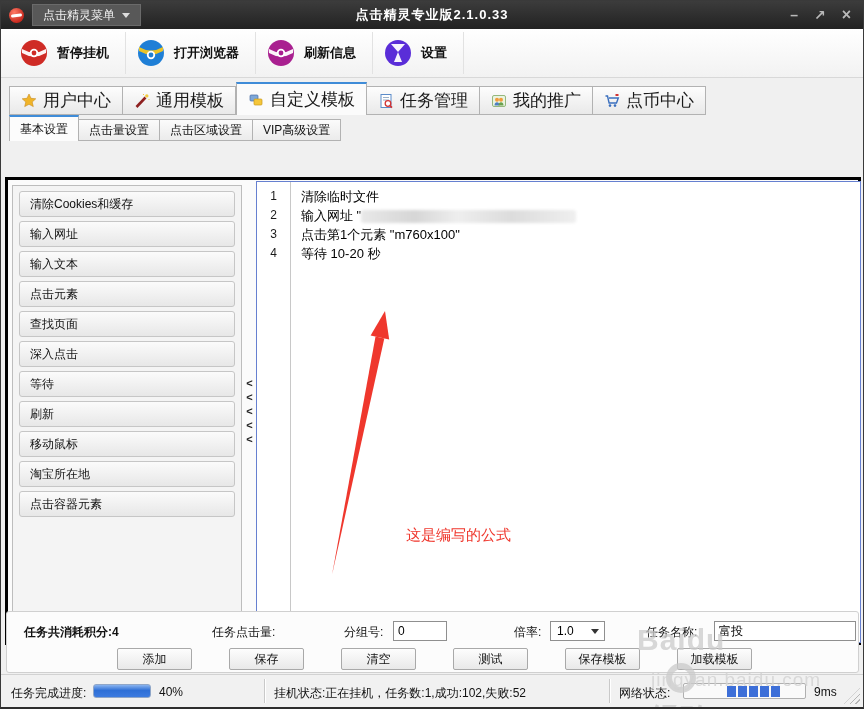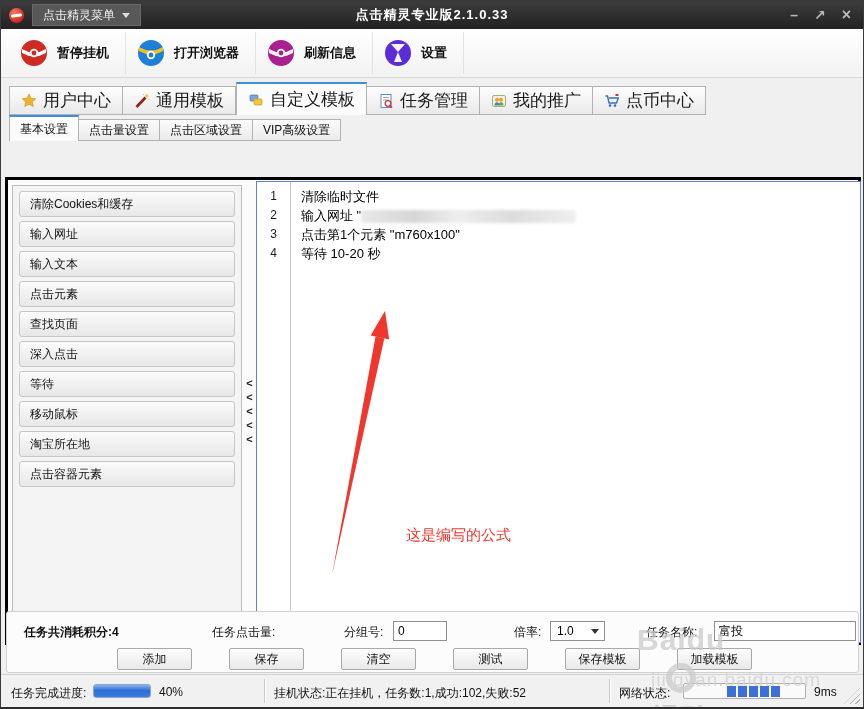--- a/index.html
+++ b/index.html
@@ -234,20 +234,21 @@
   <div class="content">
 
     <div class="sidebar">
       <button class="side-btn">清除Cookies和缓存</button>
       <button class="side-btn">输入网址</button>
       <button class="side-btn">输入文本</button>
       <button class="side-btn">点击元素</button>
       <button class="side-btn">查找页面</button>
       <button class="side-btn">深入点击</button>
       <button class="side-btn">等待</button>
+      <button class="side-btn">刷新</button>
       <button class="side-btn">移动鼠标</button>
       <button class="side-btn">淘宝所在地</button>
       <button class="side-btn">点击容器元素</button>
     </div>
 
     <div class="splitter">
       <span>&lt;</span>
       <span>&lt;</span>
       <span>&lt;</span>
       <span>&lt;</span>

